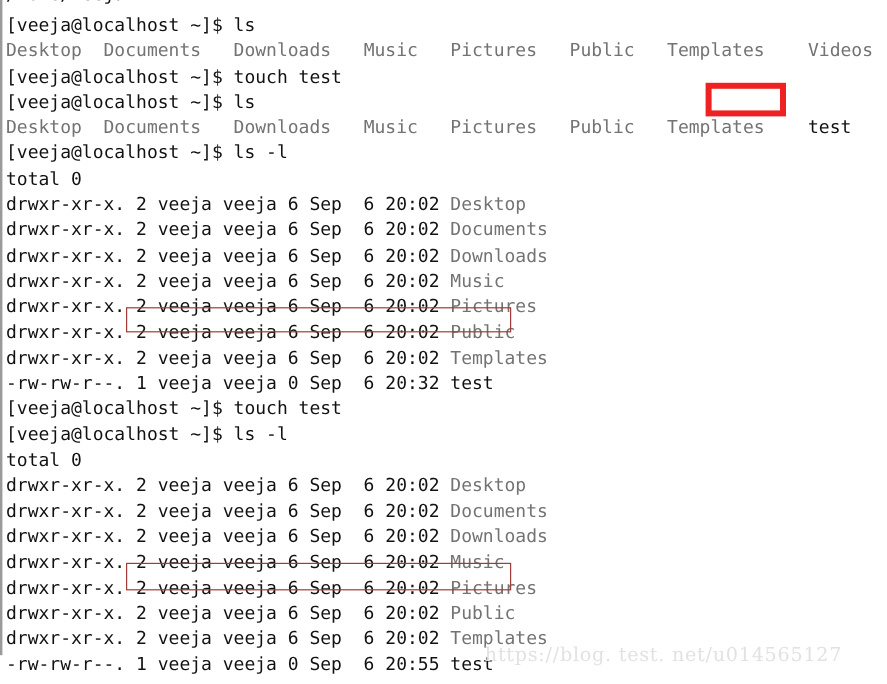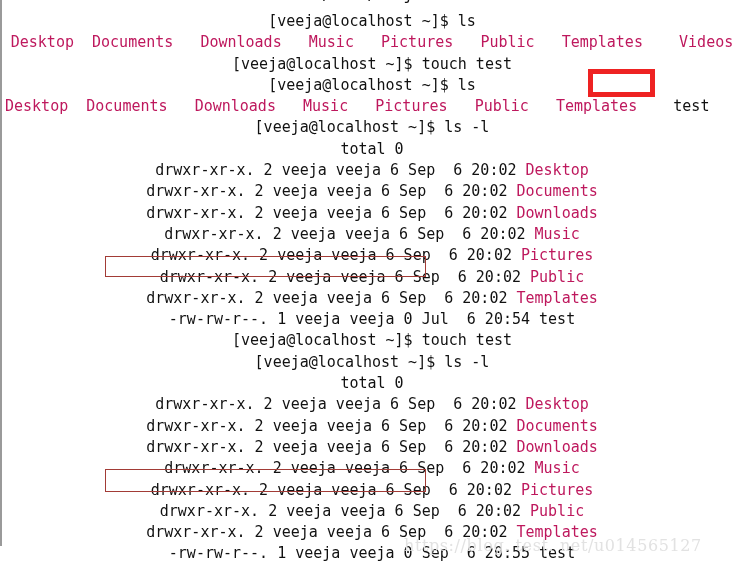--- a/index.html
+++ b/index.html
@@ -30,33 +30,32 @@
     top: 0px;
     width: 734px;
   }
   .row {
     height: 21.3px;
     line-height: 21.3px;
     white-space: pre;
     font-size: 15px;
     color: #111111;
     letter-spacing: 0px;
-    text-align: center;
   }
   .row.clip-top {
     height: 11px;
     line-height: 11px;
     overflow: hidden;
     position: relative;
   }
   .row.clip-top span {
     position: relative;
     top: -10px;
   }
-  .dir { color: #be185d; }
+  .dir { color: #737373; }
   .plain { color: #111111; }
   
   #box-test-ls {
     position: absolute;
     left: 588px;
     top: 69px;
     width: 67px;
     height: 28px;
     border: 5px solid #ee2222;
     box-sizing: border-box;
@@ -108,21 +107,21 @@
       <div class="row"><span class="dir">Desktop</span><span class="plain">  </span><span class="dir">Documents</span><span class="plain">   </span><span class="dir">Downloads</span><span class="plain">   </span><span class="dir">Music</span><span class="plain">   </span><span class="dir">Pictures</span><span class="plain">   </span><span class="dir">Public</span><span class="plain">   </span><span class="dir">Templates</span><span class="plain">    </span><span class="plain">test</span><span class="plain">        </span></div>
       <div class="row"><span class="plain">[veeja@localhost ~]$ </span><span class="plain">ls -l</span></div>
       <div class="row"><span class="plain">total 0</span></div>
       <div class="row"><span class="plain">drwxr-xr-x. 2 veeja veeja 6 Sep  6 20:02 </span><span class="dir">Desktop</span></div>
       <div class="row"><span class="plain">drwxr-xr-x. 2 veeja veeja 6 Sep  6 20:02 </span><span class="dir">Documents</span></div>
       <div class="row"><span class="plain">drwxr-xr-x. 2 veeja veeja 6 Sep  6 20:02 </span><span class="dir">Downloads</span></div>
       <div class="row"><span class="plain">drwxr-xr-x. 2 veeja veeja 6 Sep  6 20:02 </span><span class="dir">Music</span></div>
       <div class="row"><span class="plain">drwxr-xr-x. 2 veeja veeja 6 Sep  6 20:02 </span><span class="dir">Pictures</span></div>
       <div class="row"><span class="plain">drwxr-xr-x. 2 veeja veeja 6 Sep  6 20:02 </span><span class="dir">Public</span></div>
       <div class="row"><span class="plain">drwxr-xr-x. 2 veeja veeja 6 Sep  6 20:02 </span><span class="dir">Templates</span></div>
-      <div class="row"><span class="plain">-rw-rw-r--. 1 veeja veeja 0 Jul  6 20:54 </span><span class="plain">test</span></div>
+      <div class="row"><span class="plain">-rw-rw-r--. 1 veeja veeja 0 Sep  6 20:32 </span><span class="plain">test</span></div>
       <div class="row"><span class="plain">[veeja@localhost ~]$ </span><span class="plain">touch test</span></div>
       <div class="row"><span class="plain">[veeja@localhost ~]$ </span><span class="plain">ls -l</span></div>
       <div class="row"><span class="plain">total 0</span></div>
       <div class="row"><span class="plain">drwxr-xr-x. 2 veeja veeja 6 Sep  6 20:02 </span><span class="dir">Desktop</span></div>
       <div class="row"><span class="plain">drwxr-xr-x. 2 veeja veeja 6 Sep  6 20:02 </span><span class="dir">Documents</span></div>
       <div class="row"><span class="plain">drwxr-xr-x. 2 veeja veeja 6 Sep  6 20:02 </span><span class="dir">Downloads</span></div>
       <div class="row"><span class="plain">drwxr-xr-x. 2 veeja veeja 6 Sep  6 20:02 </span><span class="dir">Music</span></div>
       <div class="row"><span class="plain">drwxr-xr-x. 2 veeja veeja 6 Sep  6 20:02 </span><span class="dir">Pictures</span></div>
       <div class="row"><span class="plain">drwxr-xr-x. 2 veeja veeja 6 Sep  6 20:02 </span><span class="dir">Public</span></div>
       <div class="row"><span class="plain">drwxr-xr-x. 2 veeja veeja 6 Sep  6 20:02 </span><span class="dir">Templates</span></div>

